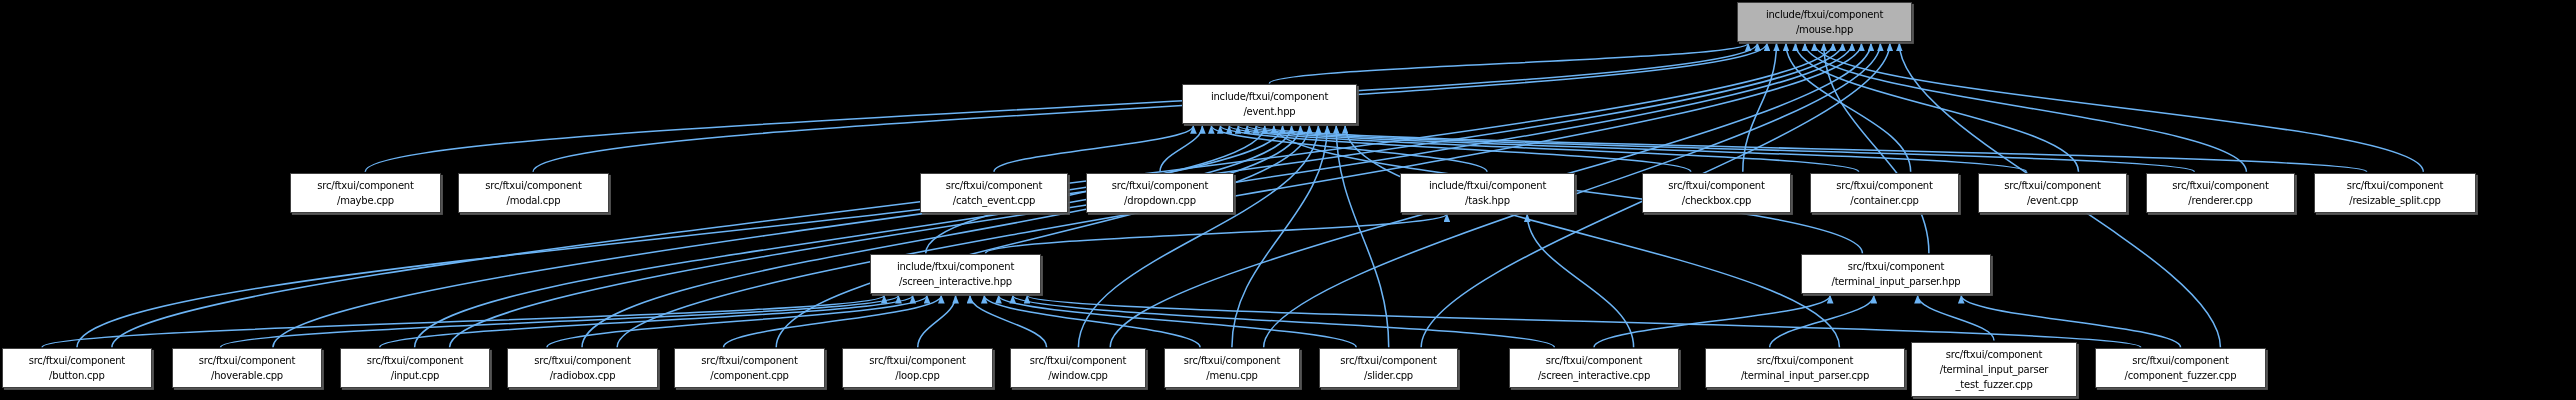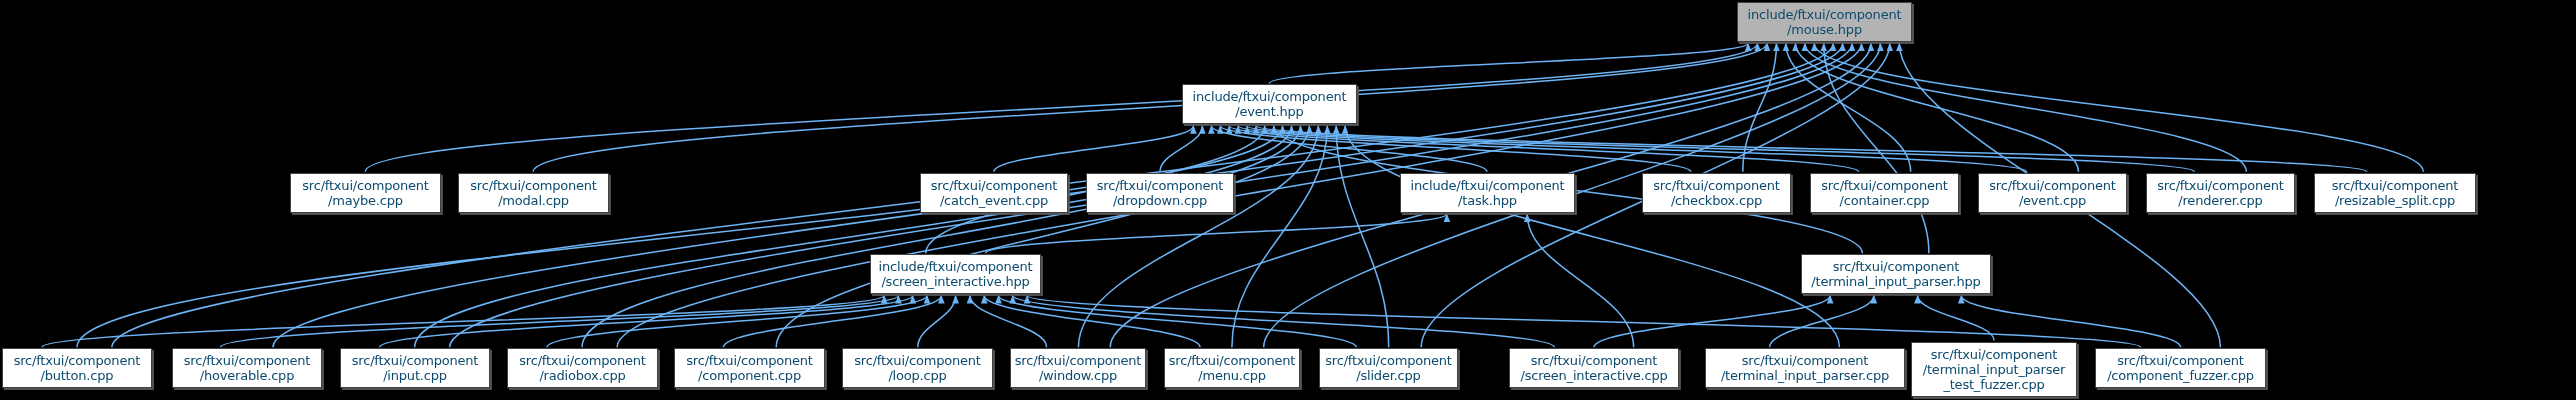--- a/index.html
+++ b/index.html
@@ -2,21 +2,21 @@
 <html><head>
 <meta charset="utf-8">
 <style>
   html,body{margin:0;padding:0;background:#000;}
   #stage{position:relative;width:2576px;height:400px;background:#000;overflow:hidden;
          font-family:"DejaVu Sans","Liberation Sans",sans-serif;}
   #edges{position:absolute;left:0;top:0;width:2576px;height:400px;}
   .node{position:absolute;box-sizing:border-box;background:#fff;border:1px solid #404040;
         box-shadow:1.9px 1.9px 0 rgba(90,90,90,.95);
         display:flex;align-items:center;justify-content:center;text-align:center;
-        color:#0c4a6e;font-size:13px;line-height:15px;letter-spacing:-0.2px;
+        color:#000000;font-size:10px;line-height:15px;letter-spacing:-0.2px;
         white-space:pre-line;z-index:5;}
   .node.root{background:#b3b3b3;border-color:#404040;}
 </style>
 </head>
 <body>
 
 <div id="stage">
   <svg id="edges" viewBox="0 0 2685 417">
     <defs>
       <marker id="ah" markerWidth="9" markerHeight="7" refX="8.5" refY="3.5" orient="auto" markerUnits="userSpaceOnUse">

